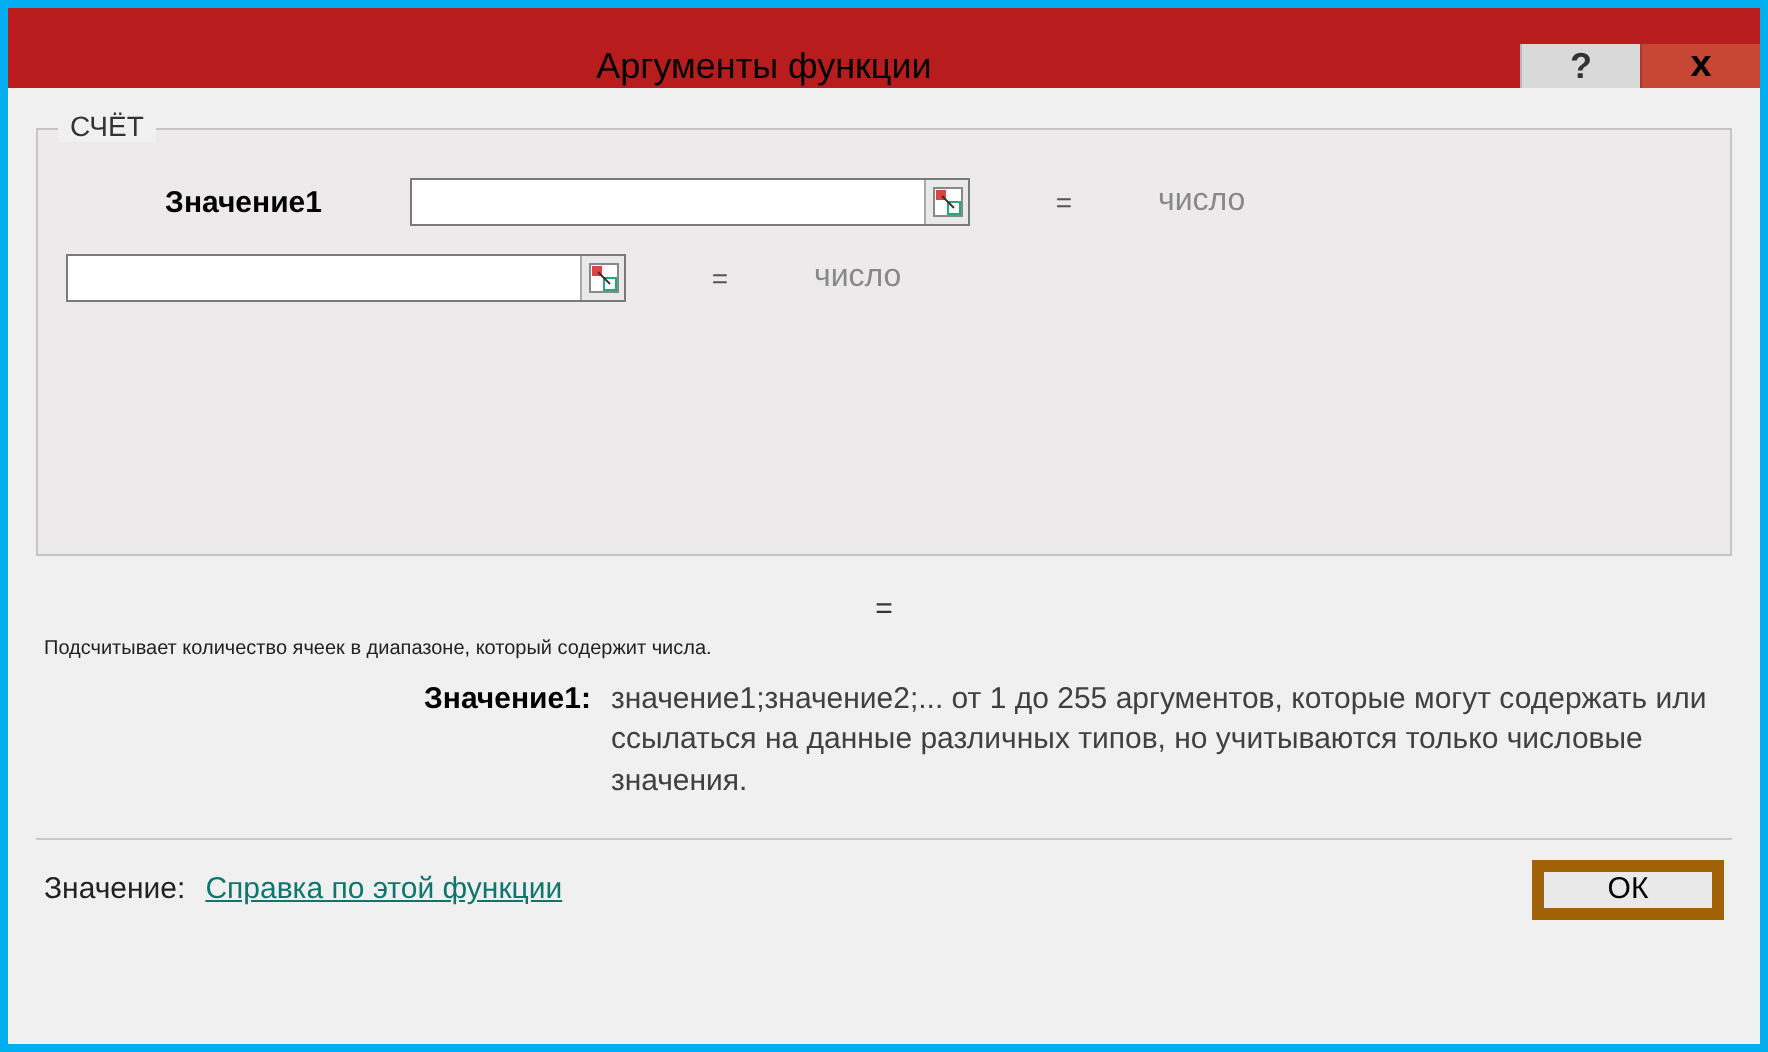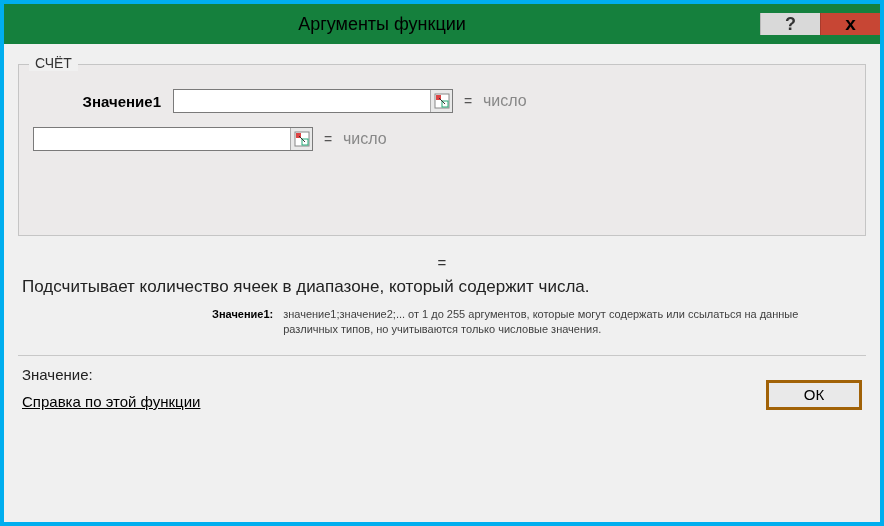--- a/index.html
+++ b/index.html
@@ -14,23 +14,23 @@
     width: 884px;
     height: 526px;
     border: 4px solid #00aeef;
     background: #f0f0f0;
     display: flex;
     flex-direction: column;
     position: relative;
   }
   .titlebar {
     height: 40px;
-    background: #15803d;
-    display: flex;
-    align-items: center;
+    background: #b91c1c;
+    display: flex;
+    align-items: flex-end;
     position: relative;
   }
   .titlebar-title {
     flex: 1;
     display: flex;
     align-items: center;
     justify-content: center;
     color: #000;
     font-size: 18px;
     font-weight: 400;
@@ -57,35 +57,36 @@
     display: flex;
     flex-direction: column;
     background: #f0f0f0;
   }
   .group {
     border: 1px solid #c5c5c5;
     background: #eceaea;
     padding: 10px 14px 14px 14px;
     position: relative;
     margin-top: 8px;
-    height: 172px;
+    height: 214px;
   }
   .group-legend {
     position: absolute;
     top: -10px;
     left: 10px;
     background: #f0f0f0;
     padding: 0 6px;
     font-size: 14px;
     color: #333;
   }
   .arg-row {
     display: flex;
     align-items: center;
     margin-top: 14px;
+    gap: 32px;
   }
   .arg-label {
     width: 140px;
     text-align: right;
     padding-right: 12px;
     font-size: 15px;
   }
   .arg-label.bold { font-weight: bold; }
   .arg-input-wrap {
     display: flex;
@@ -125,29 +126,29 @@
   .middle {
     padding: 10px 4px 4px 4px;
   }
   .formula-equals {
     text-align: center;
     font-size: 15px;
     color: #333;
     margin: 8px 0 6px 0;
   }
   .func-desc {
-    font-size: 17px;
+    font-size: 10px;
     color: #222;
     margin: 2px 0 10px 0;
   }
   .param-block {
     display: flex;
     margin-left: 190px;
     margin-right: 8px;
-    font-size: 11px;
+    font-size: 15px;
     line-height: 1.35;
   }
   .param-name {
     font-weight: bold;
     white-space: nowrap;
     padding-right: 10px;
   }
   .param-text { color: #404040; }
   .hr {
     border: none;
@@ -155,43 +156,43 @@
     margin: 14px 0 8px 0;
   }
   .bottom {
     display: flex;
     align-items: center;
     justify-content: space-between;
     padding: 2px 4px 2px 4px;
   }
   .bottom-left {
     display: flex;
-    flex-direction: column;
+    flex-direction: row;
     gap: 10px;
   }
   .value-row {
     font-size: 15px;
     color: #222;
   }
   .help-link {
-    color: #000000;
+    color: #0f766e;
     text-decoration: underline;
     font-size: 15px;
     cursor: pointer;
   }
   .bottom-right {
     display: flex;
     align-items: center;
     gap: 12px;
     align-self: flex-end;
   }
   .btn {
     min-width: 96px;
     height: 30px;
-    border: 3px solid #a16207;
+    border: 6px solid #a16207;
     background: #e9e9e9;
     font-size: 15px;
     font-family: inherit;
     cursor: pointer;
     padding: 0 14px;
   }
 </style>
 </head>
 <body>
 

